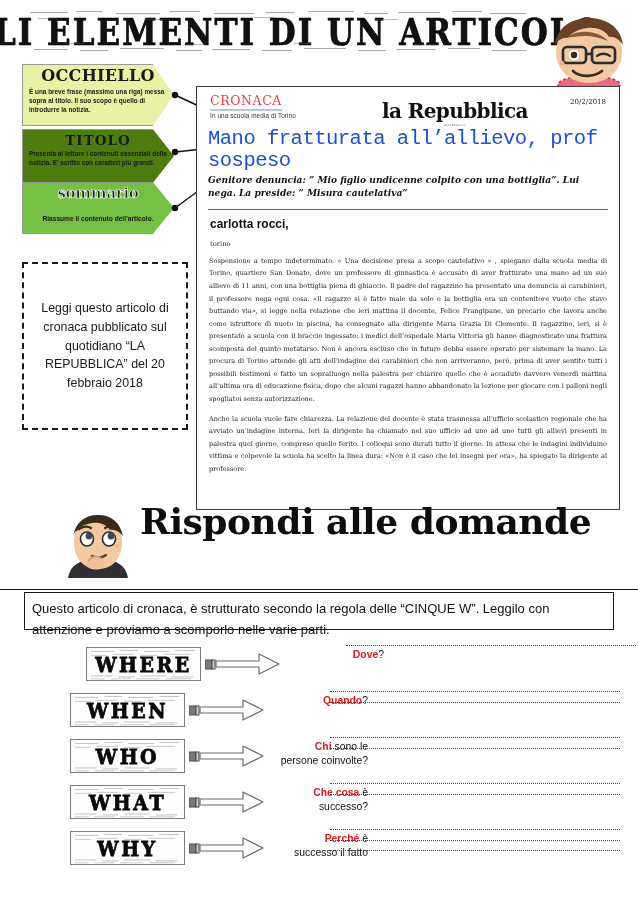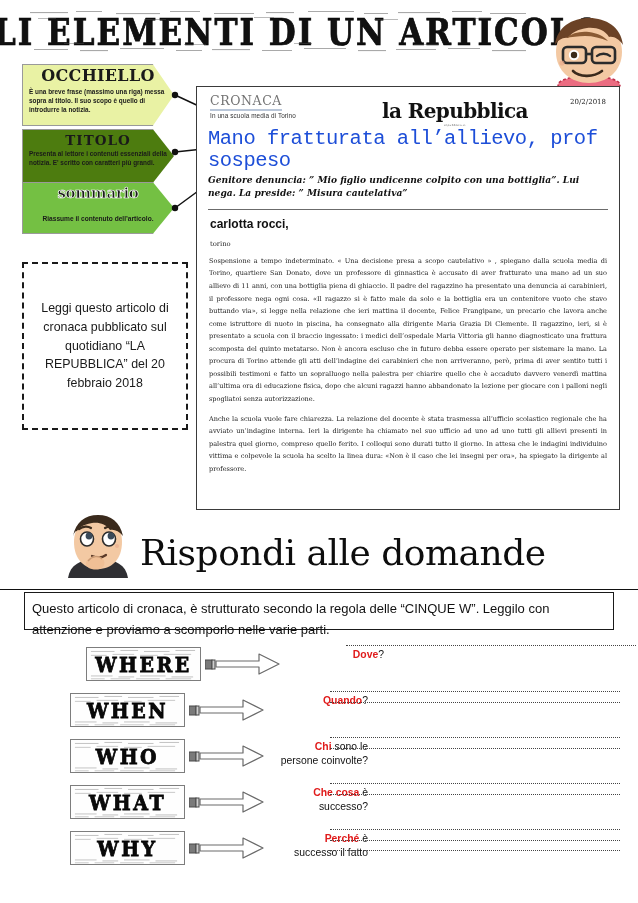--- a/index.html
+++ b/index.html
@@ -73,21 +73,21 @@
 
   
   #article {
     position:absolute; left:196px; top:86px; width:424px; height:424px;
     border:1px solid #3a3a3a; background:#fff; padding: 6px 9px 4px 9px;
     overflow:hidden;
   }
   .art-row1 { position:relative; height: 34px; }
   .art-cronaca {
     position:absolute; left:4px; top:0;
-    font-family:"DejaVu Serif", serif; font-size:12.5px; color:#737373;
+    font-family:"DejaVu Serif", serif; font-size:12.5px; color:#ef4444;
     letter-spacing:.6px; border-bottom:2px solid #b9c6d8; padding-bottom:1px;
   }
   .art-masthead {
     position:absolute; left:176px; top:6px;
     font-family:"DejaVu Serif", serif; font-weight:700; font-size:20px;
     color:#111; letter-spacing:-0.6px;
   }
   .art-masthead .sub {
     display:block; font-size:2.6px; font-weight:400; letter-spacing:.4px;
     color:#555; text-align:center; margin-top:1px;
@@ -116,22 +116,22 @@
     font-family:"DejaVu Serif", serif; font-size:6.8px; color:#222; margin: 0 0 7px 4px;
   }
   .art-p {
     font-family:"DejaVu Serif", serif; font-size:6.55px; line-height:1.92;
     color:#1a1a1a; text-align:justify; margin: 0 3px 7px 3px;
   }
 
   
   .think-avatar { position:absolute; left:62px; top:512px; width:72px; height:72px; }
   #rispondi-title {
-    position:absolute; left:140px; top:532px;
-    font-family:"DejaVu Serif", serif; font-weight:400; font-size:36px;
+    position:absolute; left:140px; top:500px;
+    font-family:"DejaVu Serif", serif; font-weight:700; font-size:36px;
     color:#0d0d0d; letter-spacing:-0.5px; white-space:nowrap;
   }
   #header-rule {
     position:absolute; left:0px; top:589px; width:638px;
     border:0; border-top:1.4px solid #111;
   }
 
   
   #instruction-box {
     position:absolute; left:24px; top:592px; width:590px; height:38px;

